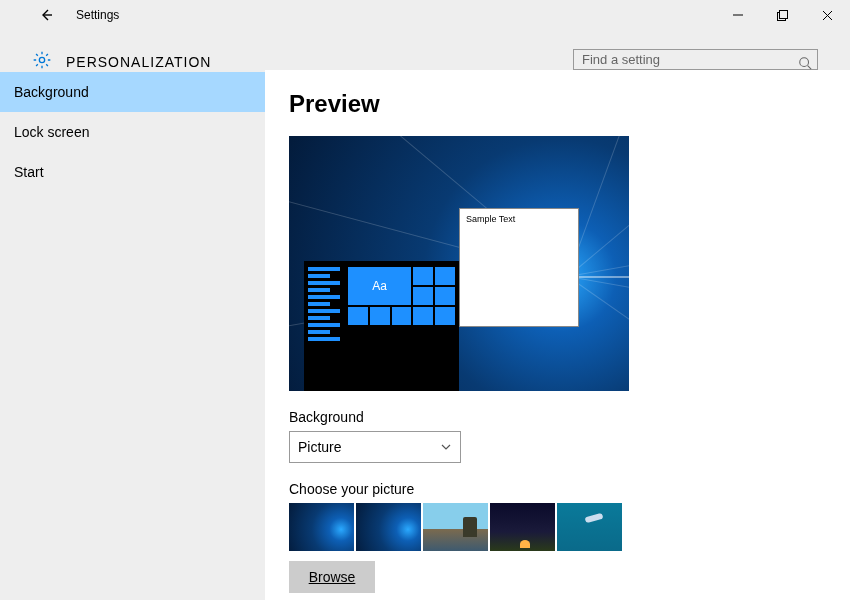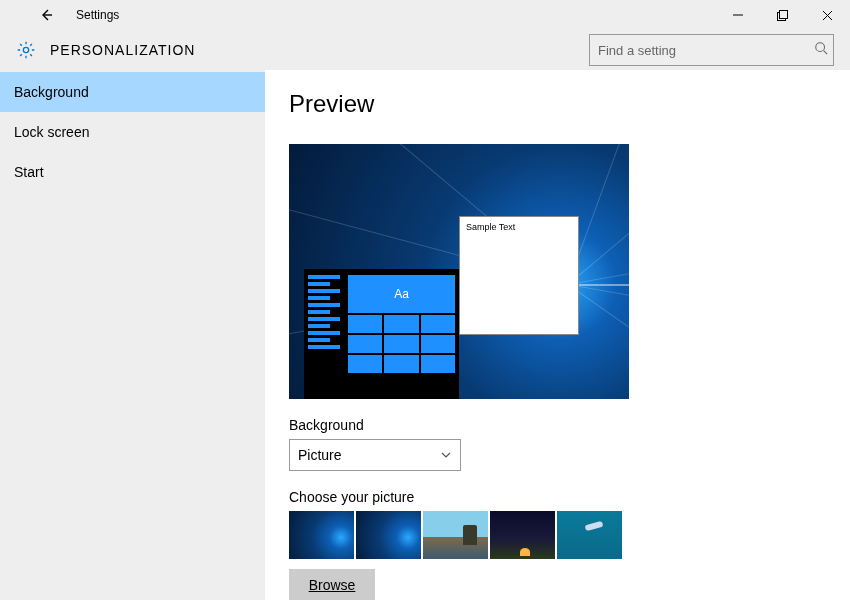--- a/index.html
+++ b/index.html
@@ -2,44 +2,44 @@
 <html><head>
 <meta charset="utf-8">
 <style>
   * { box-sizing: border-box; margin: 0; padding: 0; font-family: "Segoe UI", sans-serif; }
   body { width: 850px; height: 600px; background: #fff; overflow: hidden; font-size: 13px; color: #000; }
   .titlebar { height: 30px; background: #eeeeee; display: flex; align-items: center; padding-left: 26px; }
   .back-btn { width: 40px; height: 30px; display:flex; align-items:center; justify-content:center; cursor:pointer; }
   .title { font-size: 12px; margin-left: 10px; }
   .win-controls { margin-left: auto; display:flex; }
   .win-btn { width: 45px; height: 30px; display:flex; align-items:center; justify-content:center; cursor:pointer; }
-  .headerbar { height: 40px; background: #eeeeee; display:flex; align-items:center; padding: 0 16px; }
+  .headerbar { height: 40px; background: #eeeeee; display:flex; align-items:flex-end; padding: 0 32px; }
   .gear { width: 20px; height: 20px; margin-right: 14px; color:#0078d7; }
   .section-title { font-size: 14px; letter-spacing: 1px; font-weight: 400; }
   .search-wrap { margin-left:auto; position:relative; }
-  .search { width: 245px; height: 32px; border: 1px solid #999; background:#eeeeee; padding: 0 26px 0 8px; font-size: 13px; outline:none; }
+  .search { width: 245px; height: 21px; border: 1px solid #999; background:#eeeeee; padding: 0 26px 0 8px; font-size: 13px; outline:none; }
   .search::placeholder { color:#666; }
   .search-icon { position:absolute; right:6px; top:7px; color:#666; }
   .body { display:flex; height: calc(600px - 70px); }
   .sidebar { width: 265px; background:#eeeeee; padding-top: 2px; }
   .side-item { height: 40px; display:flex; align-items:center; padding-left: 14px; font-size: 14px; cursor:pointer; }
   .side-item.active { background:#a6d8ff; }
   .main { flex:1; padding: 20px 0 0 24px; overflow:auto; }
-  h2.preview-h { font-weight: 400; font-size: 24px; margin-bottom: 26px; }
+  h2.preview-h { font-weight: 700; font-size: 24px; margin-bottom: 18px; }
   .preview-box { width: 340px; height: 255px; position:relative; background: radial-gradient(circle at 80% 55%, #2aa9ff 0%, #0d5fb5 18%, #083a72 45%, #031b3b 100%); overflow:hidden; }
   .rays::before, .rays::after { content:""; position:absolute; left:82%; top:55%; width:400px; height:2px; background: rgba(255,255,255,0.25); transform-origin: left center; }
   .rays span { position:absolute; left:82%; top:55%; width:400px; height:1px; background: rgba(255,255,255,0.18); transform-origin:left center; }
   .r1{transform:rotate(-70deg);} .r2{transform:rotate(-40deg);} .r3{transform:rotate(-10deg);} .r4{transform:rotate(10deg);} .r5{transform:rotate(35deg);} .r6{transform:rotate(170deg);} .r7{transform:rotate(195deg);} .r8{transform:rotate(220deg);}
   .sample-win { position:absolute; left:170px; top:72px; width:120px; height:119px; background:#fff; border:1px solid #888; }
   .sample-win .lbl { font-size:9px; padding:5px 6px; }
   .start-mock { position:absolute; left:15px; bottom:0; width:155px; height:130px; background:#000; display:flex; }
   .start-left { width:40px; padding:6px 4px; display:flex; flex-direction:column; gap:3px; }
   .start-left .bar { height:4px; background:#1e90ff; }
   .start-left .bar.s { width:70%; } .start-left .bar.m { width:100%; }
-  .start-right { flex:1; padding:6px 4px; display:grid; grid-template-columns: repeat(3, 1fr); grid-auto-rows: 18px; gap:2px; }
+  .start-right { flex:1; padding:6px 4px; display:grid; grid-template-columns: repeat(5, 1fr); grid-auto-rows: 18px; gap:2px; }
   .tile { background:#1e90ff; }
   .tile.big { grid-column: span 3; grid-row: span 2; display:flex; align-items:center; justify-content:center; color:#fff; font-size:12px; }
   .field-label { font-size: 14px; margin: 18px 0 6px; }
   .select { width: 172px; height: 32px; border:1px solid #999; display:flex; align-items:center; padding:8px 8px; font-size:14px; cursor:pointer; justify-content:space-between; }
   .chev { color:#555; }
   .thumbs { display:flex; gap:2px; margin-top:4px; }
   .thumb { width:65px; height:48px; cursor:pointer; }
   .t1,.t2 { background: radial-gradient(circle at 80% 55%, #2aa9ff 0%, #0d5fb5 20%, #083a72 50%, #031b3b 100%); }
   .t3 { background: linear-gradient(to bottom, #87ceeb 0%, #87ceeb 55%, #7a6a4f 55%, #3e5a6f 100%); position:relative; }
   .t3::after{content:"";position:absolute;left:40px;top:14px;width:14px;height:20px;background:#3a3a2a;border-radius:2px 2px 0 0;}

